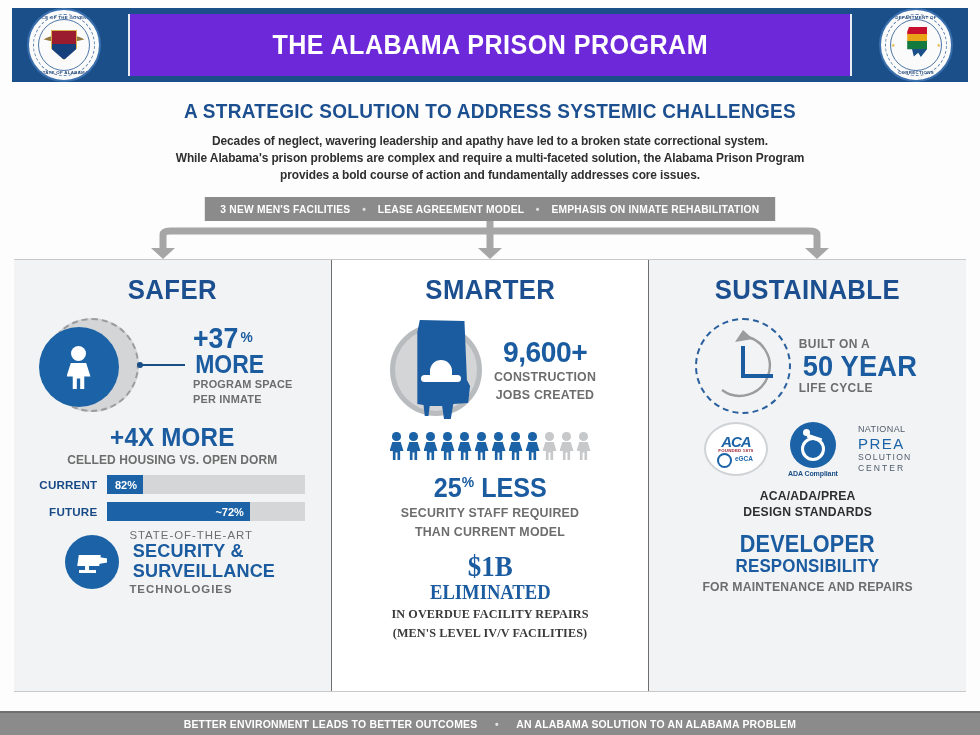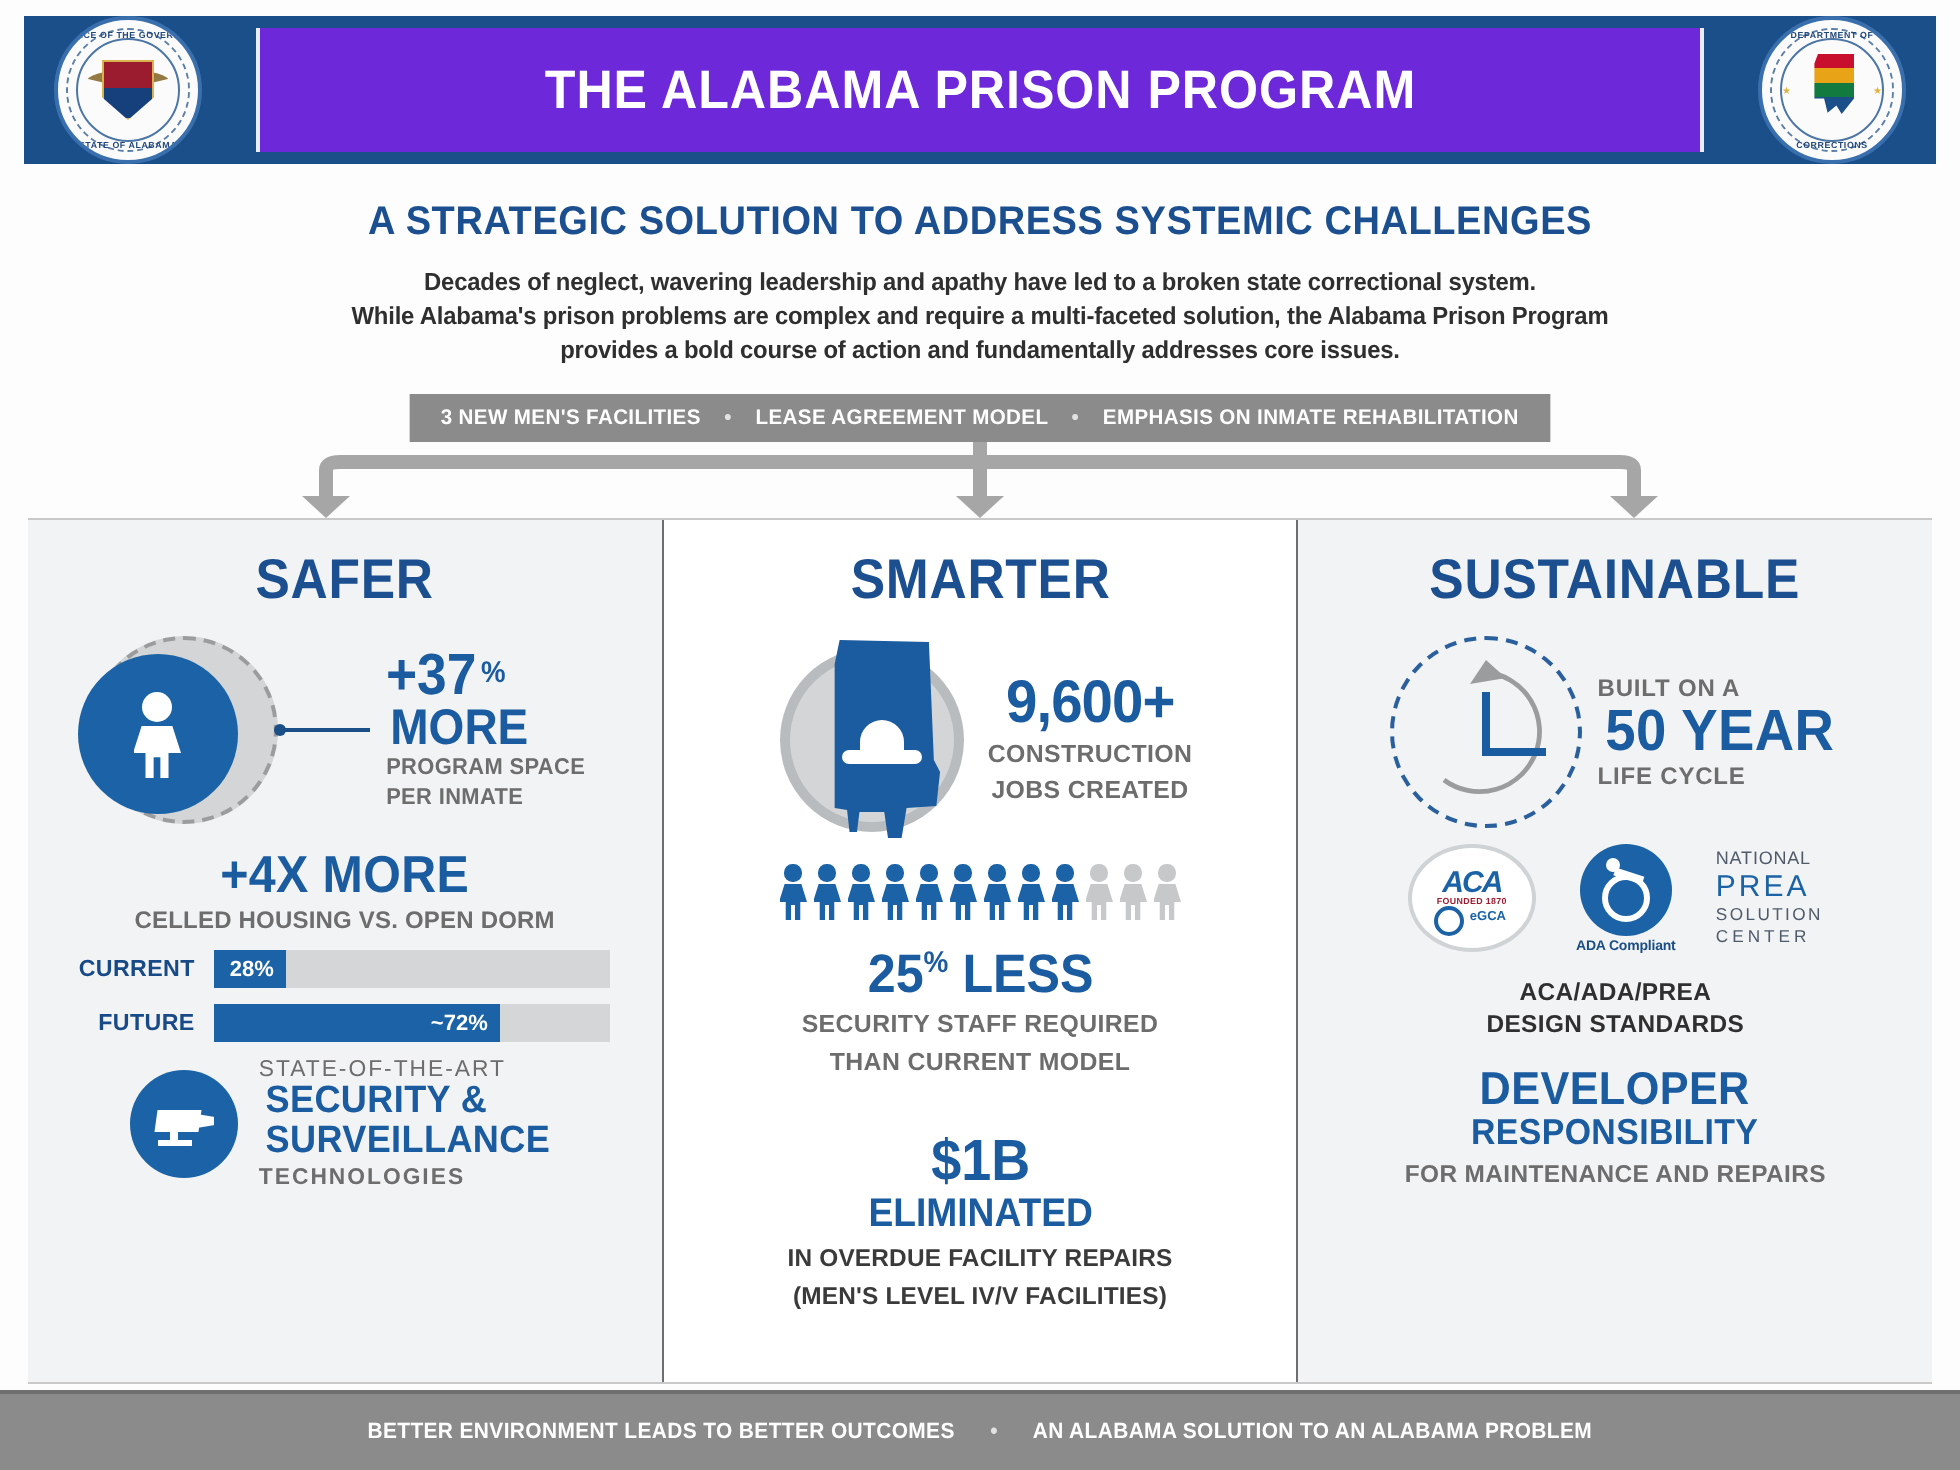--- a/index.html
+++ b/index.html
@@ -226,28 +226,28 @@
   .dev { margin-top:12px; }
   .dev .d1 { font-size:23px; font-weight:bold; color:#1b5ba0; line-height:24px; letter-spacing:.2px; transform:scaleX(.94); }
   .dev .d2 { font-size:18px; font-weight:bold; color:#1b5ba0; line-height:20px; letter-spacing:.2px; transform:scaleX(.94); }
   .dev .d3 { font-size:12.2px; font-weight:bold; color:#6d6d6d; margin-top:4px; letter-spacing:.2px; }
 
   
   .mid-stat { margin-top:2px; }
   .mid-stat .m1 { font-size:27px; font-weight:bold; color:#1b5ba0; line-height:28px; transform:scaleX(.93); }
   .mid-stat .m1 .sm { font-size:15px; vertical-align:super; }
   .mid-stat .m2 { font-size:12.4px; font-weight:bold; color:#6d6d6d; line-height:16px; margin-top:3px; letter-spacing:.2px; }
-  .mid-stat2 { margin-top:28px; }
+  .mid-stat2 { margin-top:12px;font-family:Liberation Serif, serif; }
   .mid-stat2 .q1 { font-size:29px; font-weight:bold; color:#1b5ba0; line-height:29px; transform:scaleX(.93); }
   .mid-stat2 .q2 { font-size:20px; font-weight:bold; color:#1b5ba0; line-height:22px; transform:scaleX(.93); }
   .mid-stat2 .q3 { font-size:12.2px; font-weight:bold; color:#3a3a3a; line-height:16px; margin-top:3px; letter-spacing:.1px; }
 
   
   .footer {
-    position:absolute; left:0; right:0; bottom:0; height:40px;
+    position:absolute; left:0; right:0; bottom:0; height:24px;
     background:#8b8b8b; border-top:2px solid #6f6f6f;
     display:flex; align-items:center; justify-content:center;margin-top:15px;
   }
   .footer span { color:#fff; font-size:11px; font-weight:bold; letter-spacing:.2px; transform:scaleX(.95); }
   .footer .dot { padding:0 10px; color:#e2e2e2; }
 
   .plus4 { margin-top:12px; }
   .plus4 .p-big { font-size:26px; font-weight:bold; color:#1b5ba0; line-height:27px; letter-spacing:.2px; transform:scaleX(.93); }
   .plus4 .p-sub { font-size:12px; font-weight:bold; color:#6d6d6d; margin-top:2px; letter-spacing:.1px; }
 </style>
@@ -353,21 +353,21 @@
       <div class="plus4">
         <div class="p-big">+4X MORE</div>
         <div class="p-sub">CELLED HOUSING VS. OPEN DORM</div>
       </div>
 
       <div class="bars">
         <div class="bar-row">
           <div class="bar-label">CURRENT</div>
           <div class="bar-track">
             <div class="bar-fill" id="fill0" style="width: 18%;">
-              <span>28%</span>
+              <span>82%</span>
             </div>
           </div>
         </div>
         <div class="bar-row">
           <div class="bar-label">FUTURE</div>
           <div class="bar-track">
             <div class="bar-fill" id="fill1" style="width: 72%;">
               <span>~72%</span>
             </div>
           </div>

